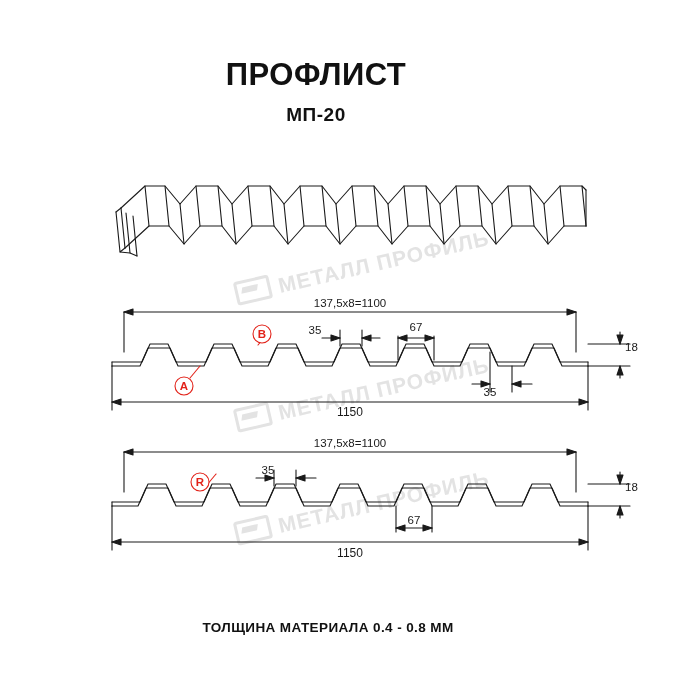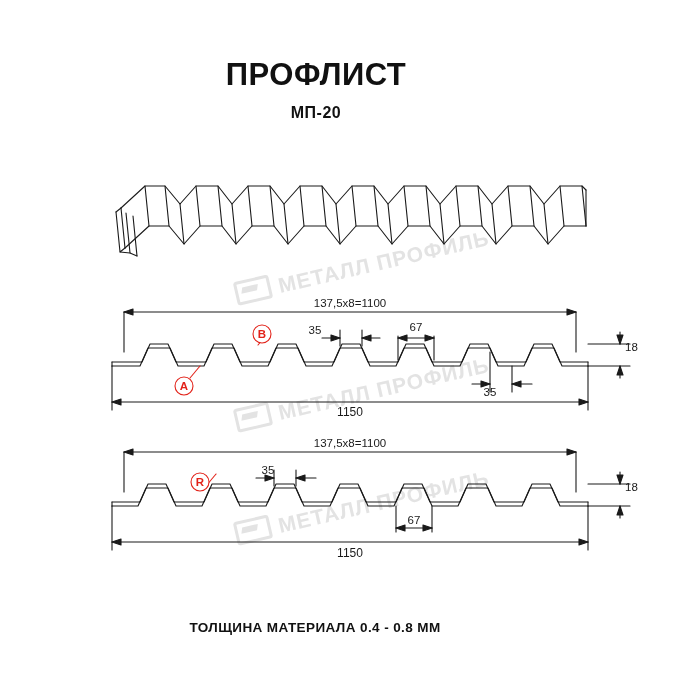--- a/index.html
+++ b/index.html
@@ -29,29 +29,29 @@
     text-align: center;
   }
   .title {
     font-size: 31px;
     font-weight: bold;
     letter-spacing: 0.5px;
     color: #111;
     line-height: 1.1;
   }
   .subtitle {
-    font-size: 16px;
+    font-size: 19px;
     font-weight: bold;
     color: #111;
     margin-top: 12px;
     letter-spacing: 0.5px;
   }
   .footer-note {
     position: absolute;
-    left: 3px;
+    left: 16px;
     top: 620px;
     width: 624px;
     text-align: center;
     font-size: 13.5px;
     font-weight: bold;
     letter-spacing: 0.4px;
     color: #111;
   }
   svg {
     position: absolute;

